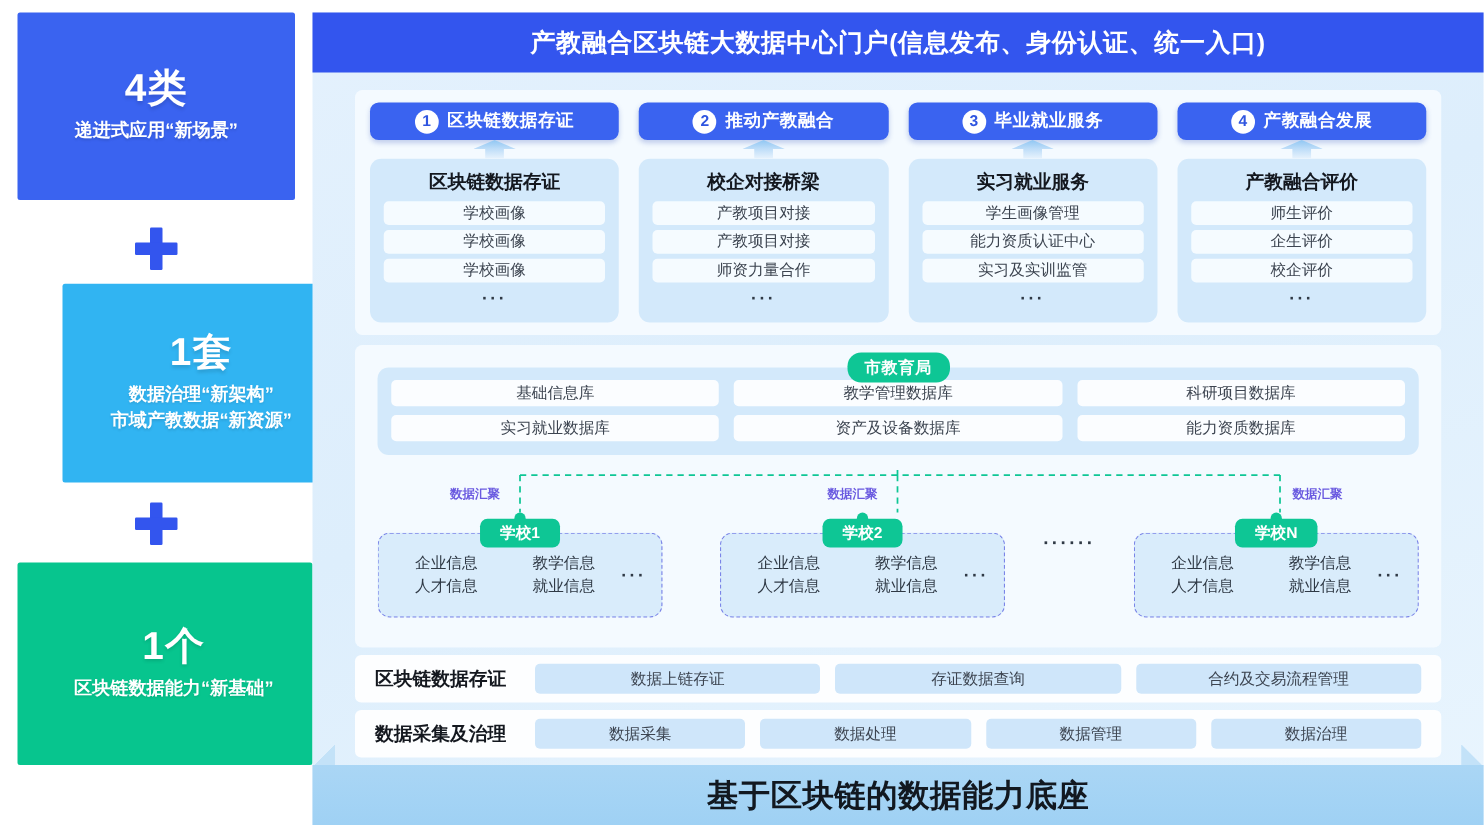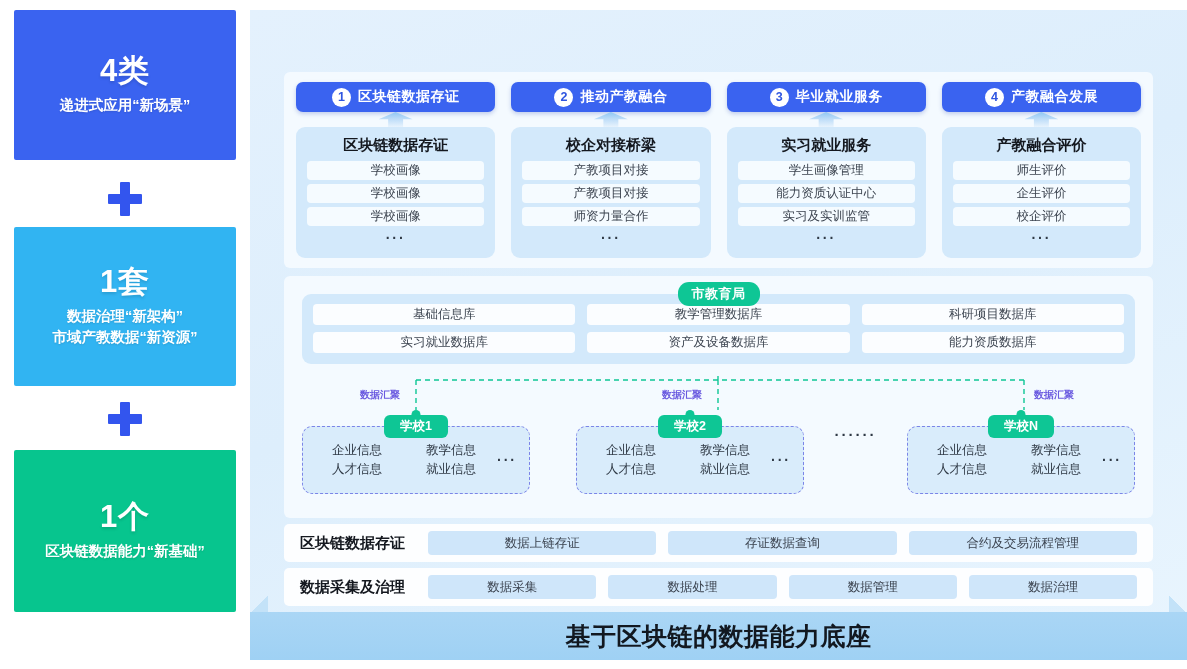--- a/index.html
+++ b/index.html
@@ -8,22 +8,22 @@
 
   
   .rail{position:absolute;left:14px;top:10px;width:222px;height:650px;}
   .rail-box{position:absolute;left:0;width:222px;border-radius:2px;display:flex;flex-direction:column;
             align-items:center;justify-content:center;color:#fff;text-align:center;}
   .rail-big{font-size:31px;font-weight:bold;letter-spacing:1px;line-height:1.1;
             text-shadow:0 2px 3px rgba(0,0,0,.13);}
   .rail-sub{font-size:14.5px;font-weight:bold;line-height:1.45;margin-top:6px;
             text-shadow:0 1px 2px rgba(0,0,0,.12);}
   .rail-1{top:0;height:150px;background:#3a63f0;}
-  .rail-2{top:217px;height:159px;background:#31b4f2;}
-  .rail-3{top:440px;height:162px;background:#07c58e;}
+  .rail-2{top:217px;height:159px;background:#31b4f2;margin-left:36px;}
+  .rail-3{top:440px;height:162px;background:#07c58e;padding-left:14px;}
   .plus{position:absolute;left:0;width:222px;text-align:center;color:#3355ee;}
   .plus span{display:inline-block;position:relative;width:34px;height:34px;}
   .plus span::before,.plus span::after{content:"";position:absolute;background:#3355ee;border-radius:1px;}
   .plus span::before{left:12px;top:0;width:10px;height:34px;}
   .plus span::after{left:0;top:12px;width:34px;height:10px;}
   .plus-1{top:172px;}
   .plus-2{top:392px;}
 
   
   .stage{position:absolute;left:250px;top:10px;width:937px;height:650px;
@@ -122,20 +122,23 @@
     </div>
     <div class="plus plus-2"><span></span></div>
     <div class="rail-box rail-3">
       <div class="rail-big">1个</div>
       <div class="rail-sub">区块链数据能力“新基础”</div>
     </div>
   </div>
 
   <div class="stage">
 
+    <div class="hdr">
+      <div class="hdr-t">产教融合区块链大数据中心门户(信息发布、身份认证、统一入口)</div>
+    </div>
 
     <div class="band-a">
       <div class="cards">
 
         <div class="col">
           <div class="pill">
             <span class="pill-num">1</span>
             <span class="pill-t">区块链数据存证</span>
           </div>
           <div class="arrow-up">

